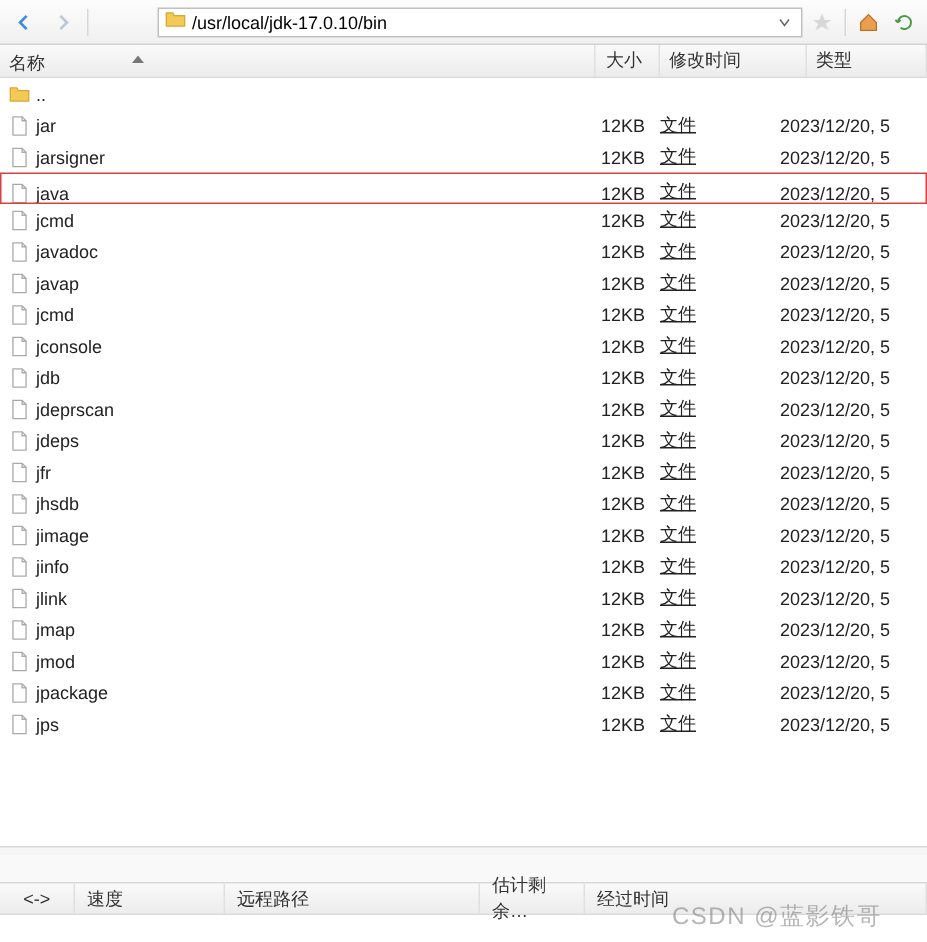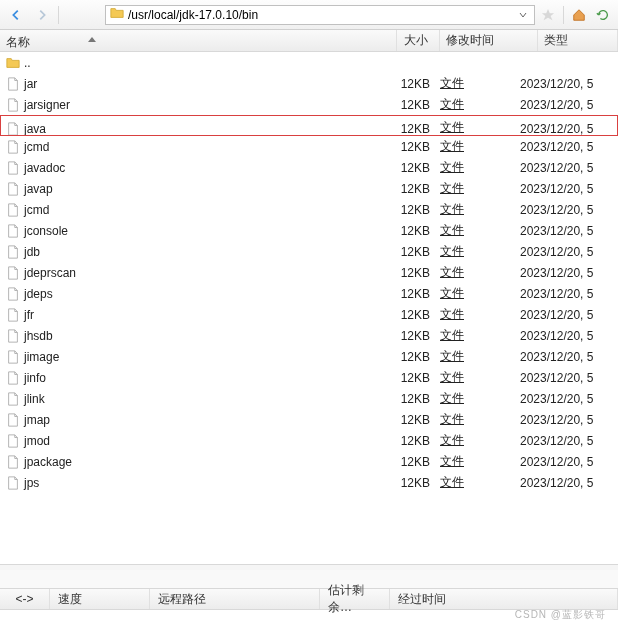--- a/index.html
+++ b/index.html
@@ -25,21 +25,21 @@
 .icon-cell{width:18px;display:flex;align-items:center;}
 .name-cell{flex:0 0 373px;color:#222;}
 .size-cell{flex:0 0 43px;text-align:right;padding-right:10px;color:#222;}
 .type-cell{flex:0 0 80px;color:#222;text-decoration:underline;}
 .date-cell{flex:1;color:#222;}
 .folder-icon svg,.file-icon svg{width:14px;height:14px;}
 .footer-gap{height:6px;background:#f5f5f5;border-top:1px solid #d8d8d8;}
 .status{height:18px;background:#f9f9f9;}
 .bottom-hdr{height:22px;background:linear-gradient(#fafafa,#ececec);border-top:1px solid #d8d8d8;border-bottom:1px solid #d8d8d8;display:flex;align-items:center;}
 .bcol{padding:0 8px;border-right:1px solid #e0e0e0;height:100%;display:flex;align-items:center;color:#333;}
-.watermark{position:absolute;right:12px;bottom:6px;color:rgba(120,120,120,0.55);font-size:10px;letter-spacing:1px;pointer-events:none;}
+.watermark{position:absolute;right:30px;bottom:6px;color:rgba(120,120,120,0.55);font-size:16px;letter-spacing:1px;pointer-events:none;}
 ::-webkit-scrollbar{width:16px;}
 ::-webkit-scrollbar-track{background:#f0f0f0;}
 ::-webkit-scrollbar-thumb{background:#c8c8c8;border:1px solid #aaa;}
 </style>
 </head>
 <body>
 
 <div class="toolbar">
   <div class="nav-btn">
       <svg viewBox="0 0 16 16">

